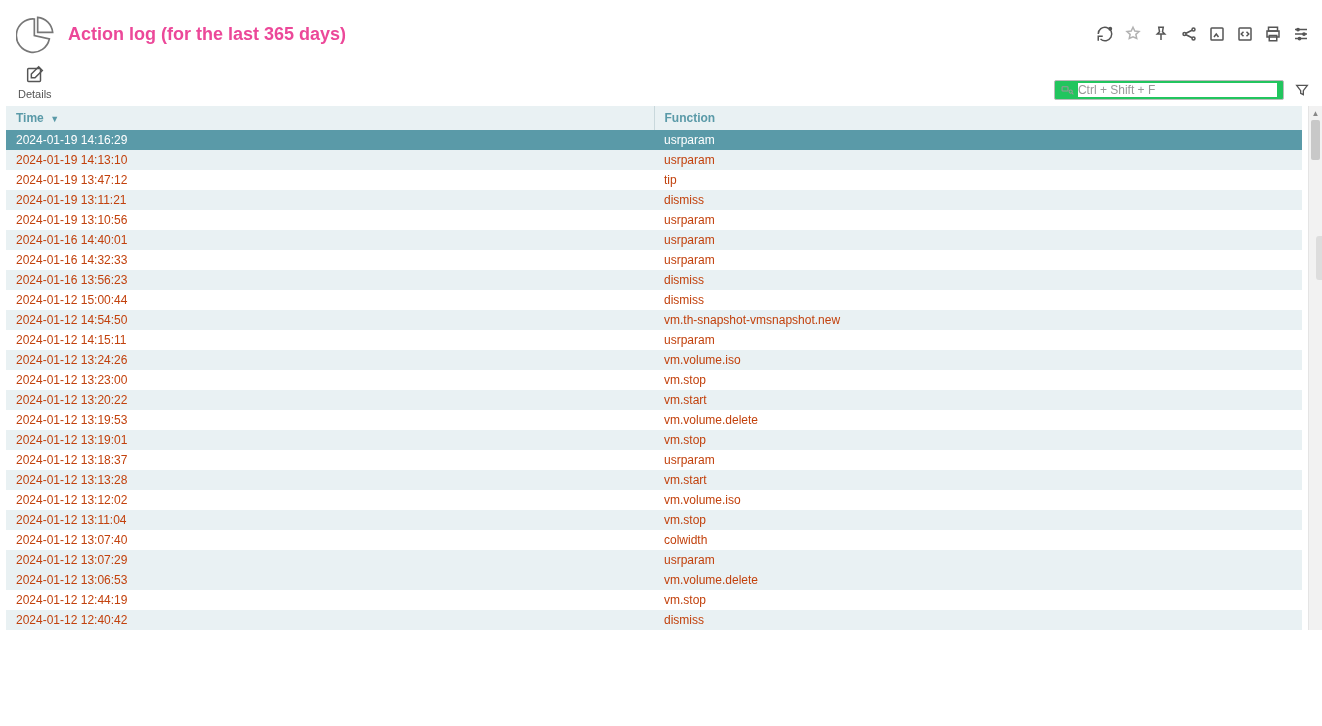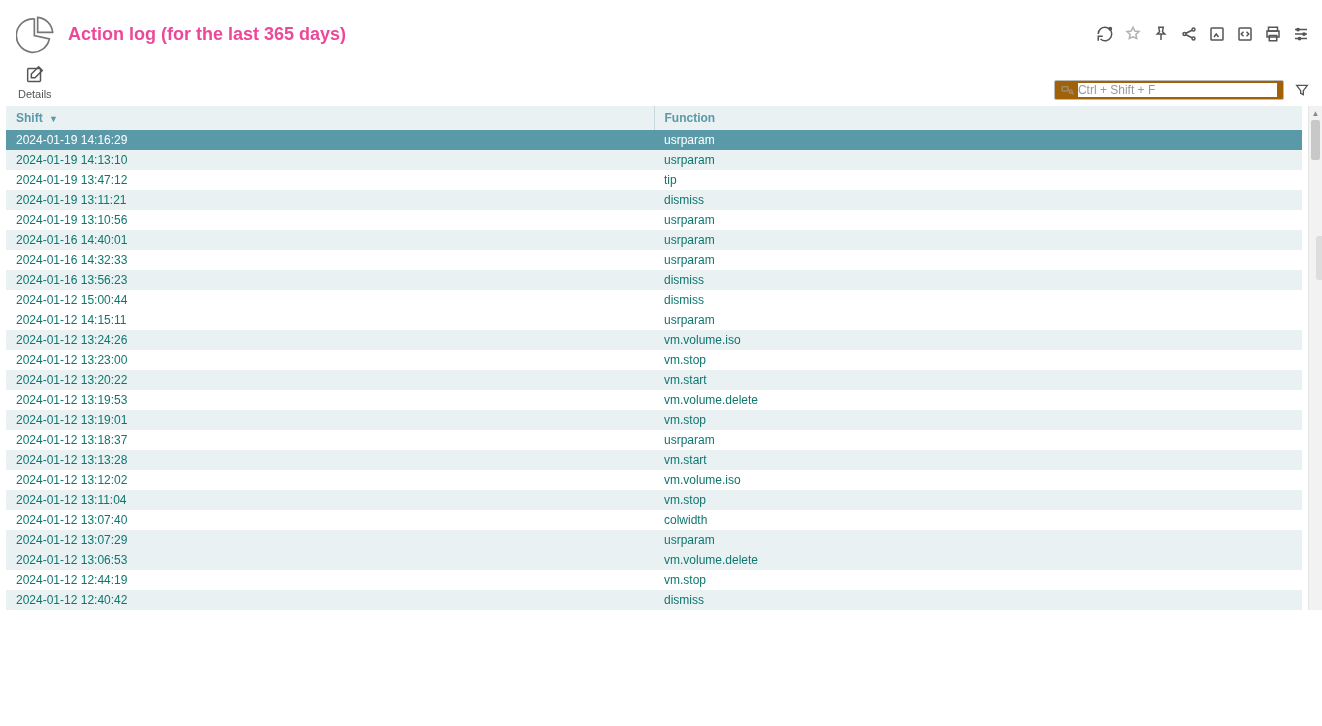--- a/index.html
+++ b/index.html
@@ -49,21 +49,21 @@
     .search-box {
       width: 230px;
       border: 1px solid #bbb;
       border-radius: 2px;
       padding: 2px 6px;
       display: flex;
       align-items: center;
       gap: 4px;
       color: #999;
       font-size: 12px;
-      background: #a16207;
+      background: #22c55e;
     }
     .search-box input {
       border: none; outline: none; width: 100%;
       font-size: 12px; color: #333;
     }
     .search-box input::placeholder { color: #999; }
     .filter-ico { width: 16px; height: 16px; color: #555; cursor: pointer; }
     .table-wrap { padding: 0 4px 0 6px; position: relative; }
     table { width: calc(100% - 16px); border-collapse: collapse; table-layout: fixed; }
     thead th {
@@ -74,21 +74,21 @@
       font-size: 12px;
       padding: 5px 10px;
       border-right: 1px solid #c9d8dc;
     }
     thead th:last-child { border-right: none; }
     .sort-ico { font-size: 9px; color: #5a9aa8; margin-left: 3px; }
     tbody tr { height: 16px; }
     tbody td {
       font-size: 12px;
       padding: 3px 10px;
-      color: #0f766e;
+      color: #c2410c;
       white-space: nowrap; overflow: hidden; text-overflow: ellipsis;
     }
     tbody tr.selected td { background: #5a9aa8; color: #fff; }
     tbody tr.even td { background: #e9f1f3; }
     tbody tr.odd td { background: #fff; }
     .scrollbar {
       position: absolute; right: 0; top: 0; bottom: 0;
       width: 14px; background: #f2f2f2; border-left: 1px solid #e4e4e4;
     }
     .scroll-arrow {
@@ -201,21 +201,21 @@
 
 <div class="table-wrap">
   <table>
     <colgroup>
         <col style="width:50%">
         <col style="width:50%">
       </colgroup>
     <thead>
       <tr>
         <th>
-          <span>Shift</span>
+          <span>Time</span>
           <span class="sort-ico">▼</span>
         </th>
         <th>
           <span>Function</span>
         </th>
       </tr>
     </thead>
     <tbody id="tbody">
         <tr class="selected">
           <td>2024-01-19 14:16:29</td>
@@ -246,20 +246,24 @@
           <td>usrparam</td>
         </tr>
         <tr class="even">
           <td>2024-01-16 13:56:23</td>
           <td>dismiss</td>
         </tr>
         <tr class="odd">
           <td>2024-01-12 15:00:44</td>
           <td>dismiss</td>
         </tr>
+        <tr class="even">
+          <td>2024-01-12 14:54:50</td>
+          <td>vm.th-snapshot-vmsnapshot.new</td>
+        </tr>
         <tr class="odd">
           <td>2024-01-12 14:15:11</td>
           <td>usrparam</td>
         </tr>
         <tr class="even">
           <td>2024-01-12 13:24:26</td>
           <td>vm.volume.iso</td>
         </tr>
         <tr class="odd">
           <td>2024-01-12 13:23:00</td>

